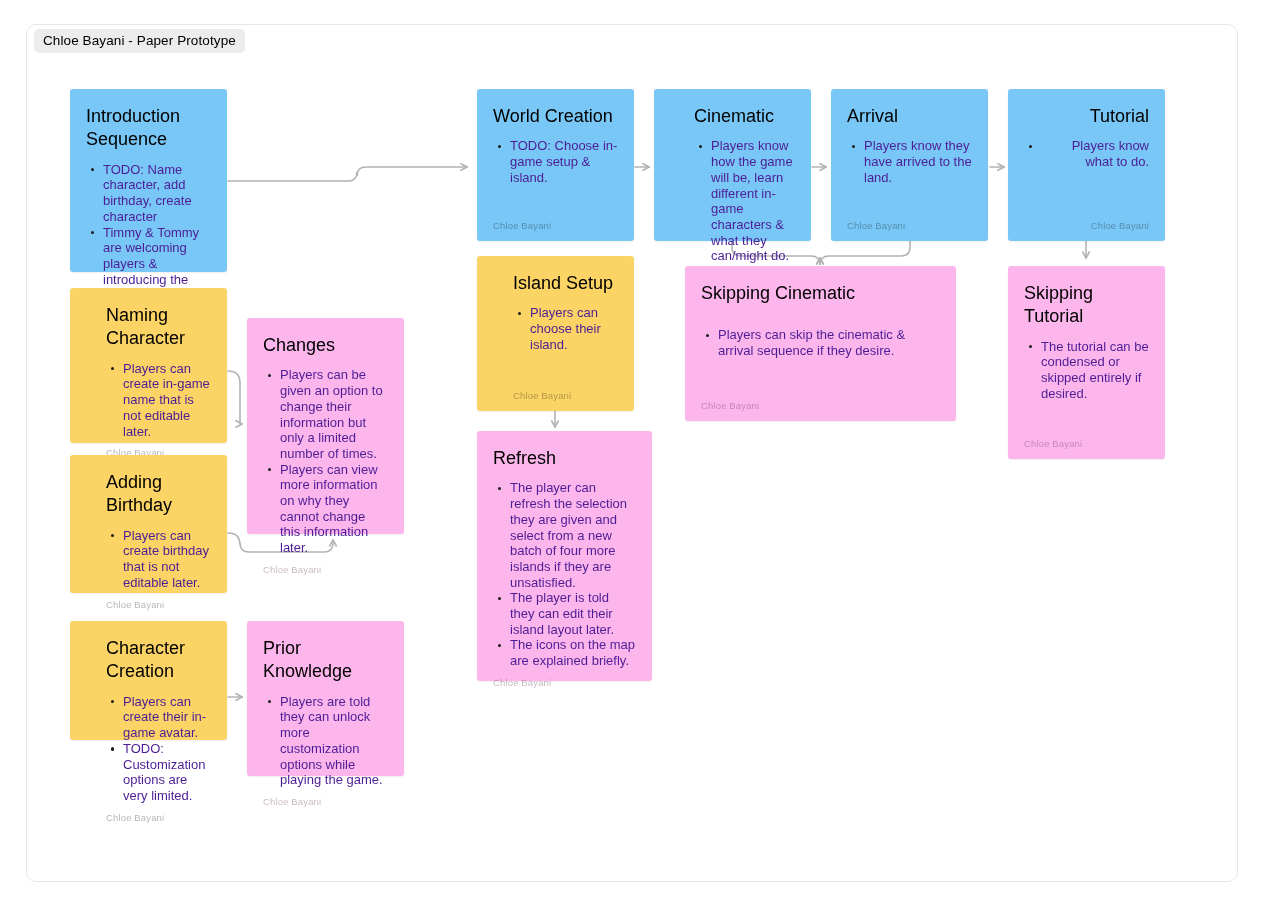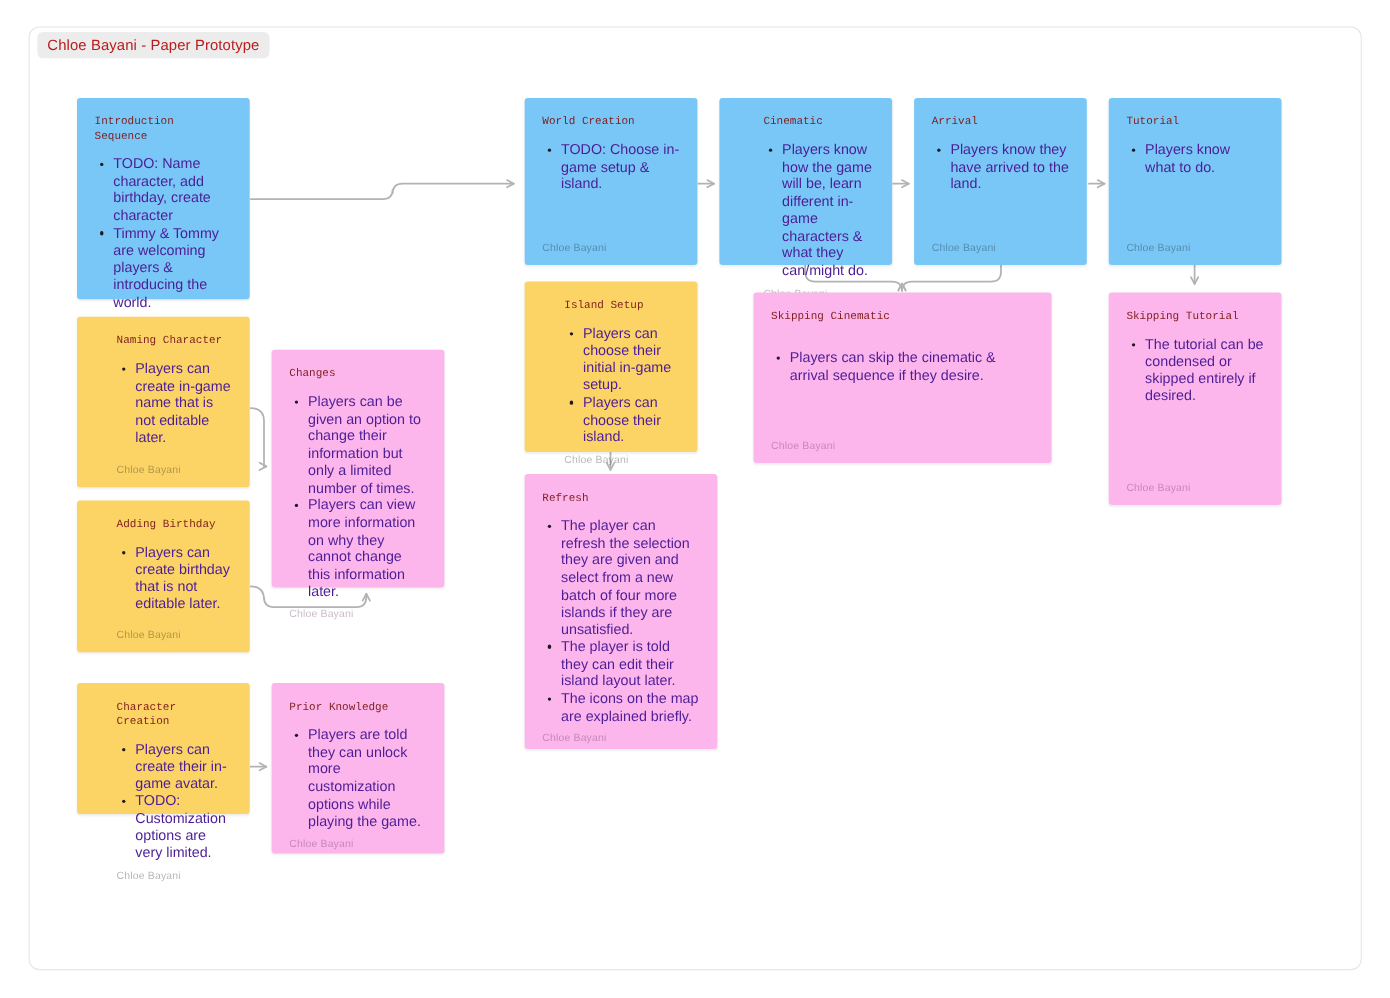--- a/index.html
+++ b/index.html
@@ -17,43 +17,42 @@
     border: 1px solid #e6e6e6;
     border-radius: 10px;
   }
   .board-title {
     position: absolute;
     left: 34px; top: 29px;
     background: #ececec;
     border-radius: 5px;
     padding: 4px 9px 5px 9px;
     font-size: 13.5px;
-    color: #b91c1c;
+    color: #000000;
     letter-spacing: 0.1px;
     white-space: nowrap;
     z-index: 30;
   }
   .card {
     position: absolute;
     border-radius: 3px;
     padding: 16px 16px 10px 16px;
     display: flex;
     flex-direction: column;
     box-shadow: 0 1px 2px rgba(0,0,0,0.07);
     z-index: 10;
   }
   .card.blue   { background: #78c7f7; }
   .card.yellow { background: #fbd465; padding-left: 36px; }
   .card.pink   { background: #fcb6ec; }
   .card-title {
-    font-size: 10px;
-    color: #7f1d1d;
+    font-size: 18px;
+    color: #000000;
     line-height: 1.3;
     margin-bottom: 10px;
-    font-family: Liberation Mono, monospace;
   }
   .card-list {
     list-style: none;
     flex: 1 1 auto;
     margin: 0; padding: 0;
   }
   .card-list li {
     position: relative;
     font-size: 13px;
     line-height: 15.7px;
@@ -179,21 +178,20 @@
   <div class="card-title">World Creation</div>
   <ul class="card-list">
     <li>TODO: Choose in-game setup &amp; island.</li>
   </ul>
   <div class="card-author">Chloe Bayani</div>
 </div>
 
 <div class="card yellow" style="left:477px; top:256px; width:157px; height:155px;">
   <div class="card-title">Island Setup</div>
   <ul class="card-list">
-    <li>Players can choose their initial in-game setup.</li>
     <li>Players can choose their island.</li>
   </ul>
   <div class="card-author">Chloe Bayani</div>
 </div>
 
 <div class="card pink" style="left:477px; top:431px; width:175px; height:250px;">
   <div class="card-title">Refresh</div>
   <ul class="card-list">
     <li>The player can refresh the selection they are given and select from a new batch of four more islands if they are unsatisfied.</li>
     <li>The player is told they can edit their island layout later.</li>
@@ -211,21 +209,21 @@
 </div>
 
 <div class="card blue" style="left:831px; top:89px; width:157px; height:152px;">
   <div class="card-title">Arrival</div>
   <ul class="card-list">
     <li>Players know they have arrived to the land.</li>
   </ul>
   <div class="card-author">Chloe Bayani</div>
 </div>
 
-<div class="card blue" style="left:1008px; top:89px; width:157px; height:152px;">
+<div class="card blue" style="left:1008px; top:89px; width:157px; height:152px;text-align:right;">
   <div class="card-title">Tutorial</div>
   <ul class="card-list">
     <li>Players know what to do.</li>
   </ul>
   <div class="card-author">Chloe Bayani</div>
 </div>
 
 <div class="card pink" style="left:685px; top:266px; width:271px; height:155px;gap:12px;">
   <div class="card-title">Skipping Cinematic</div>
   <ul class="card-list">

